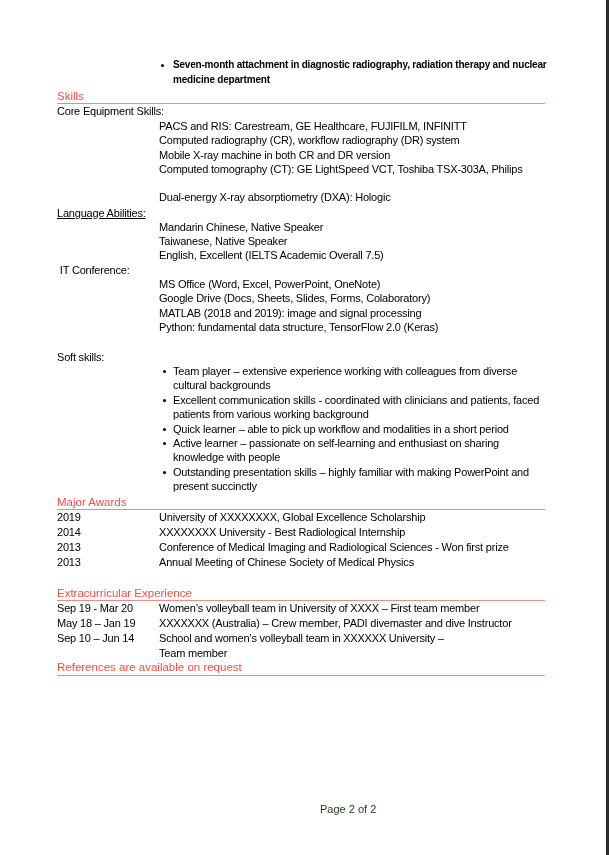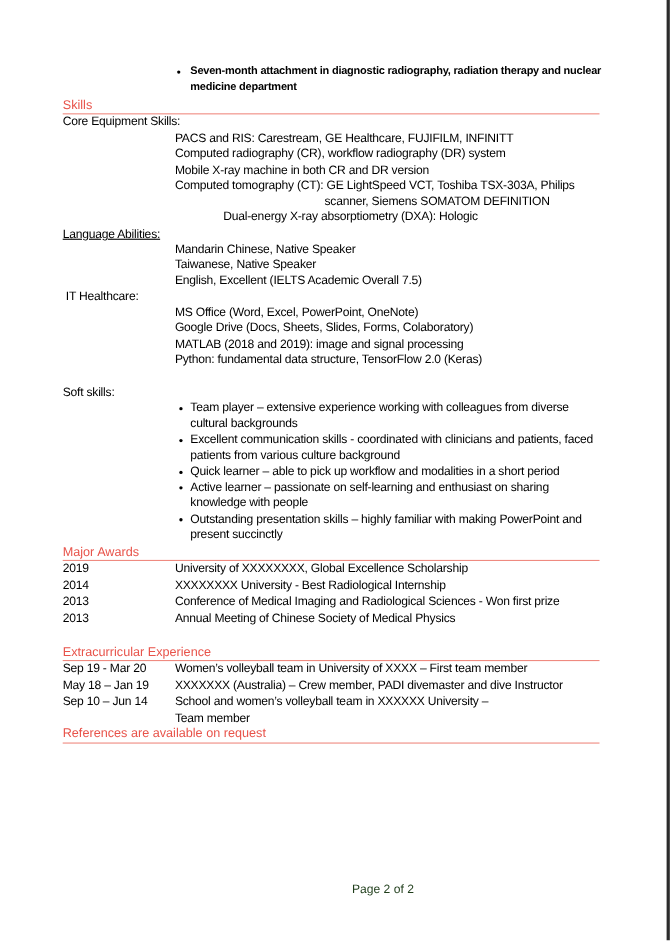--- a/index.html
+++ b/index.html
@@ -24,43 +24,42 @@
   <div class="abs tb" style="left:173px;top:58px;">Seven-month attachment in diagnostic radiography, radiation therapy and nuclear</div>
   <div class="abs tb" style="left:173px;top:73px;">medicine department</div>
 
   <div class="abs head" style="left:57px;top:89px;">Skills</div>
   <div class="rule" style="top:103px;"></div>
   <div class="abs t" style="left:57px;top:104px;">Core Equipment Skills:</div>
   <div class="abs t" style="left:159px;top:119px;">PACS and RIS: Carestream, GE Healthcare, FUJIFILM, INFINITT</div>
   <div class="abs t" style="left:159px;top:133px;">Computed radiography (CR), workflow radiography (DR) system</div>
   <div class="abs t" style="left:159px;top:148px;">Mobile X-ray machine in both CR and DR version</div>
   <div class="abs t" style="left:159px;top:162px;">Computed tomography (CT): GE LightSpeed VCT, Toshiba TSX-303A, Philips</div>
-  <div class="abs t" style="left:295px;top:176px;">scanner, Siemens SOMATOM DEFINITION</div>
-  <div class="abs t" style="left:159px;top:190px;margin-left:44px;">Dual-energy X-ray absorptiometry (DXA): Hologic</div>
+  <div class="abs t" style="left:159px;top:190px;">Dual-energy X-ray absorptiometry (DXA): Hologic</div>
 
   <div class="abs t" style="left:57px;top:206px;text-decoration:underline;">Language Abilities:</div>
   <div class="abs t" style="left:159px;top:220px;">Mandarin Chinese, Native Speaker</div>
   <div class="abs t" style="left:159px;top:234px;">Taiwanese, Native Speaker</div>
   <div class="abs t" style="left:159px;top:248px;">English, Excellent (IELTS Academic Overall 7.5)</div>
 
-  <div class="abs t" style="left:57px;top:263px;white-space:pre;"> IT Healthcare:</div>
+  <div class="abs t" style="left:57px;top:263px;white-space:pre;"> IT Conference:</div>
   <div class="abs t" style="left:159px;top:291px;">Google Drive (Docs, Sheets, Slides, Forms, Colaboratory)</div>
   <div class="abs t" style="left:159px;top:277px;">MS Office (Word, Excel, PowerPoint, OneNote)</div>
   <div class="abs t" style="left:159px;top:306px;">MATLAB (2018 and 2019): image and signal processing</div>
   <div class="abs t" style="left:159px;top:320px;">Python: fundamental data structure, TensorFlow 2.0 (Keras)</div>
 
   <div class="abs t" style="left:57px;top:350px;">Soft skills:</div>
 
   <div class="bullet" style="left:163px;top:370px;"></div>
   <div class="abs t" style="left:173px;top:364px;">Team player – extensive experience working with colleagues from diverse</div>
   <div class="abs t" style="left:173px;top:378px;">cultural backgrounds</div>
 
   <div class="bullet" style="left:163px;top:399px;"></div>
   <div class="abs t" style="left:173px;top:393px;">Excellent communication skills - coordinated with clinicians and patients, faced</div>
-  <div class="abs t" style="left:173px;top:407px;">patients from various culture background</div>
+  <div class="abs t" style="left:173px;top:407px;">patients from various working background</div>
 
   <div class="bullet" style="left:163px;top:428px;"></div>
   <div class="abs t" style="left:173px;top:422px;">Quick learner – able to pick up workflow and modalities in a short period</div>
 
   <div class="bullet" style="left:163px;top:442px;"></div>
   <div class="abs t" style="left:173px;top:436px;">Active learner – passionate on self-learning and enthusiast on sharing</div>
   <div class="abs t" style="left:173px;top:450px;">knowledge with people</div>
 
   <div class="bullet" style="left:163px;top:471px;"></div>
   <div class="abs t" style="left:173px;top:465px;">Outstanding presentation skills – highly familiar with making PowerPoint and</div>

